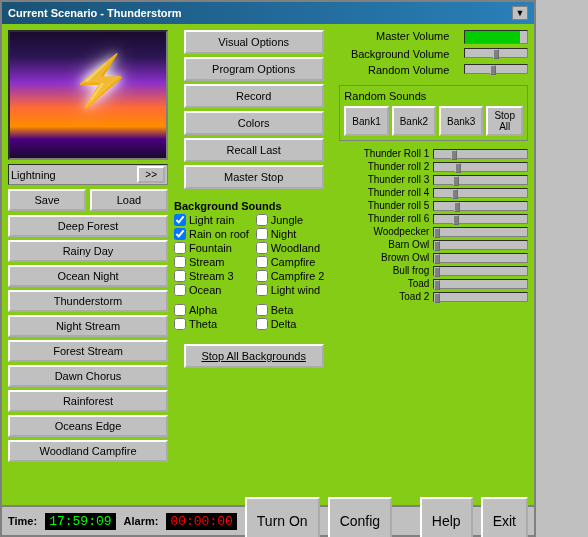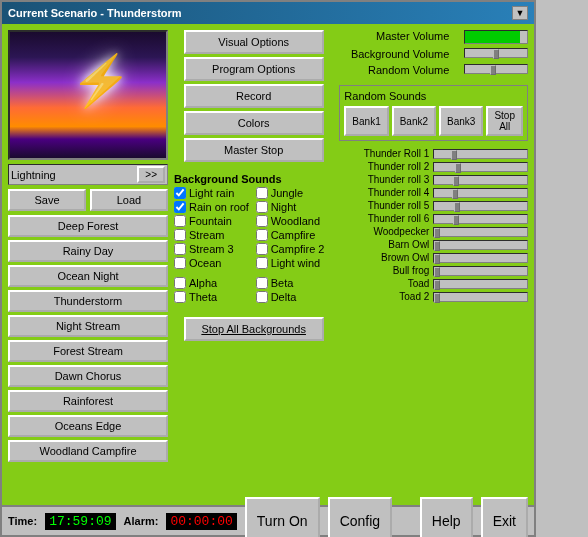--- a/index.html
+++ b/index.html
@@ -308,20 +308,21 @@
         </div>
     </div>
 
     <div class="middle-panel">
 
       <div class="top-buttons">
       <button class="btn-main">Visual Options</button>
           <button class="btn-main">Program Options</button>
           <button class="btn-main">Record</button>
           <button class="btn-main">Colors</button>
+          <button class="btn-main">Recall Last</button>
           <button class="btn-main">Master Stop</button>
         </div>
 
       <div>
         <div class="bg-sounds-label">Background Sounds</div>
         <div class="checkbox-grid">
         <div class="checkbox-item">
               <input type="checkbox" checked="" style="">
               <span>Light rain</span>
             </div>

